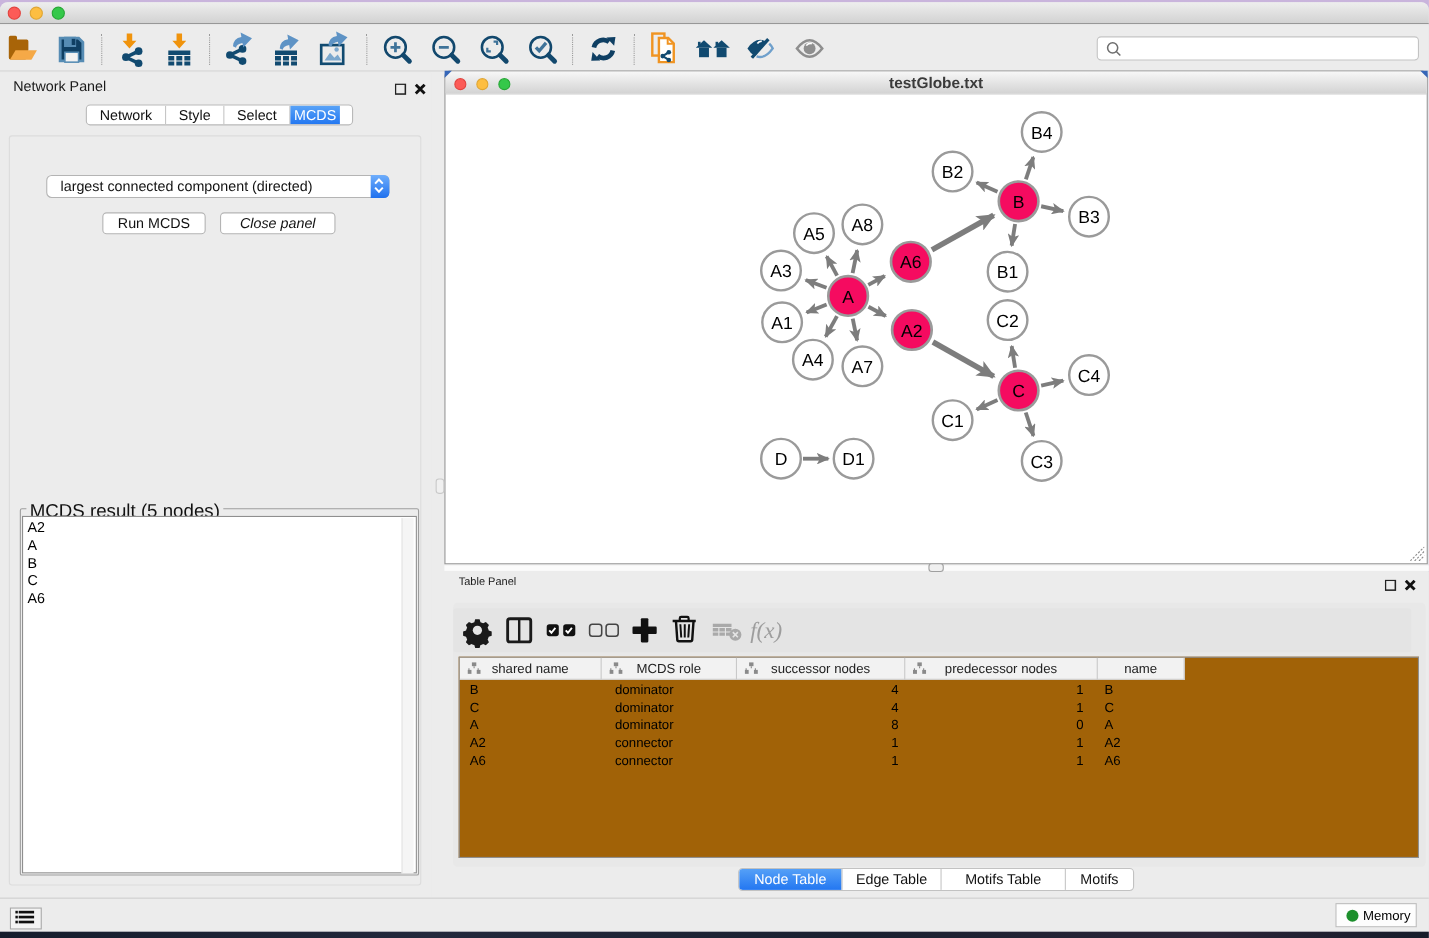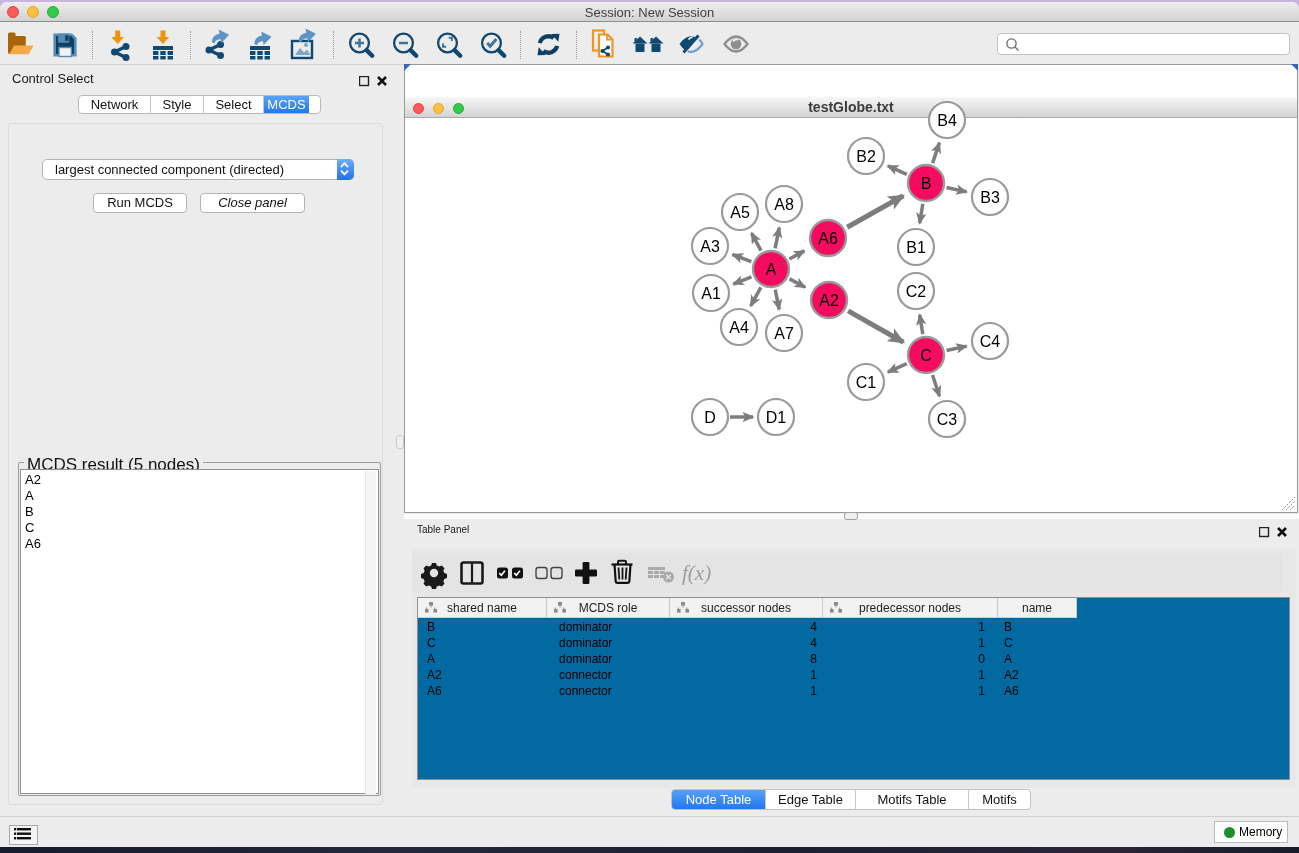--- a/index.html
+++ b/index.html
@@ -28,27 +28,27 @@
 #dropdown { position:absolute; left:42px; top:93px; width:312px; height:21px; background:#fff; border:1px solid #b4b4b4; border-radius:5px; font-size:13px; color:#111; line-height:19px; padding-left:12px; }
 #ddcap { position:absolute; right:-1px; top:-1px; width:17px; height:21px; border-radius:0 5px 5px 0; background:linear-gradient(#6faefc,#2071ee); }
 .btn { position:absolute; height:20px; background:#fff; border:1px solid #b4b4b4; border-radius:4px; font-size:13px; color:#111; text-align:center; line-height:17px; }
 #fieldset { position:absolute; left:18px; top:396px; width:363px; height:334px; border:1px solid #9d9d9d; border-radius:2px; }
 #fieldset .lbl { position:absolute; left:5px; top:-8px; background:#ececec; padding:0 3px; font-size:17px; color:#111; }
 #mcdslist { position:absolute; left:1px; top:6px; width:359px; height:325px; background:#fff; border:1px solid #8f8f8f; font-size:13px; color:#000; padding:2px 0 0 4px; line-height:16px; }
 #mcdsscroll { position:absolute; right:2px; top:1px; width:11px; height:323px; background:#f5f5f5; border-left:1px solid #e3e3e3; }
 
 #netwin { position:absolute; left:404px; top:62px; width:894px; height:449px; background:#fff; border:1px solid #979797; border-radius:5px 5px 0 0; }
 #nettitle { position:absolute; left:0; top:0; width:100%; height:21px; border-radius:4px 4px 0 0;
-  background:linear-gradient(#f7f7f7,#d3d3d3); border-bottom:1px solid #ababab;margin-top:32px; }
+  background:linear-gradient(#f7f7f7,#d3d3d3); border-bottom:1px solid #ababab; }
 #nettitle .title { position:absolute; left:0; right:0; top:2px; text-align:center; font-size:14px; font-weight:700; color:#3a3a3a; }
 
 #tpanel { position:absolute; left:404px; top:518px; width:895px; height:296px; background:#ececec; }
 #tpanel .hdr { position:absolute; left:13px; top:4px; font-size:10px; color:#1a1a1a; }
 #ttoolbar { position:absolute; left:8px; top:33px; width:871px; height:40px; background:#e4e4e4; border-radius:3px; }
-#ttable { position:absolute; left:13px; top:77px; width:873px; height:183px; background:#0369a1; border:1px solid #8f8f8f; }
+#ttable { position:absolute; left:13px; top:77px; width:873px; height:183px; background:#a16207; border:1px solid #8f8f8f; }
 #thead { position:absolute; left:0; top:0; width:659px; height:20px; background:#f2f2f2; border-bottom:1px solid #cfcfcf; font-size:12px; color:#222; }
 .thcol { position:absolute; top:0; height:20px; border-right:1px solid #c9c9c9; }
 .thlbl { position:absolute; top:3px; width:100%; text-align:center; }
 .trow { position:absolute; left:0; width:100%; height:16px; font-size:12px; color:#000; }
 .tc { position:absolute; top:1px; }
 .tabs { position:absolute; display:flex; height:21px; background:#fff; border:1px solid #c2c2c2; border-radius:4px; overflow:hidden; font-size:13px; }
 .tab { display:flex; align-items:center; justify-content:center; color:#111; border-right:1px solid #c6c6c6; height:100%; }
 .tab:last-child { border-right:none; }
 .tab.sel { background:linear-gradient(#55a0f7,#2377f1); color:#fff; }
 
@@ -57,21 +57,20 @@
 #membtn { position:absolute; right:11px; top:4px; width:74px; height:22px; background:#fdfdfd; border:1px solid #bcbcbc; font-size:12px; color:#000; }
 #bottomdark { position:absolute; left:0; top:847px; width:100%; height:6px; background:linear-gradient(90deg,#151c2c,#23283c 30%,#1a2030 60%,#2b2438 85%,#161c2a); }
 </style>
 </head>
 <body>
 <div id="win">
   <div id="titlebar">
     <div class="tl" style="left:7px;top:4px;background:#fc5b57;border:1px solid #e2443f;"></div>
     <div class="tl" style="left:27px;top:4px;background:#fdbe41;border:1px solid #e0a633;"></div>
     <div class="tl" style="left:47px;top:4px;background:#35c84a;border:1px solid #27a836;"></div>
-    <div class="title">Session: New Session</div>
   </div>
   <div id="toolbar">
     <div class="tsep" style="left:92px;"></div>
     <div class="tsep" style="left:190px;"></div>
     <div class="tsep" style="left:333px;"></div>
     <div class="tsep" style="left:520px;"></div>
     <div class="tsep" style="left:576px;"></div>
     <svg id="icons" width="770" height="42" viewBox="0 0 770 42" style="position:absolute;left:0;top:0;">
 
       <g transform="translate(21,42) translate(0,-21)">
@@ -209,21 +208,21 @@
     </svg>
     <div id="searchbox">
       <svg width="18" height="18" style="position:absolute;left:6px;top:2px;" viewBox="0 0 18 18">
           <circle cx="7.5" cy="7.5" r="4.6" fill="none" stroke="#6e6e6e" stroke-width="1.4"></circle>
           <line x1="11" y1="11" x2="14.5" y2="14.5" stroke="#6e6e6e" stroke-width="1.4"></line>
         </svg>
     </div>
   </div>
 
   <div id="cpanel">
-    <div class="hdr">Control Select</div>
+    <div class="hdr">Network Panel</div>
     <svg class="abs" style="left:359px;top:10px;" width="30" height="11" viewBox="0 0 30 11">
       <rect x="0.5" y="0.5" width="9" height="9" fill="none" stroke="#222" stroke-width="1.4"></rect>
       <path d="M19 1 L23 5 L27 1 M19 9 L23 5 L27 9" stroke="#111" stroke-width="2.6" fill="none"></path>
     </svg>
     <div class="segbar" style="left:78px;top:29px;width:243px;">
       <div class="seg" style="width:72px;">Network</div>
       <div class="seg" style="width:53px;">Style</div>
       <div class="seg" style="width:60px;">Select</div>
       <div class="seg sel" style="width:45px;">MCDS</div>
     </div>

